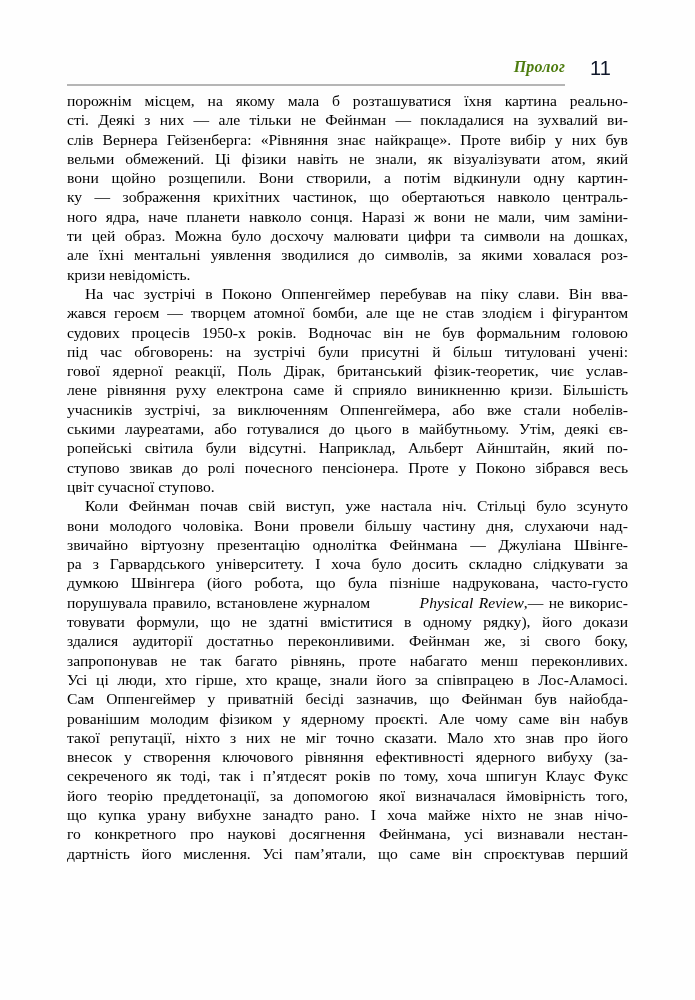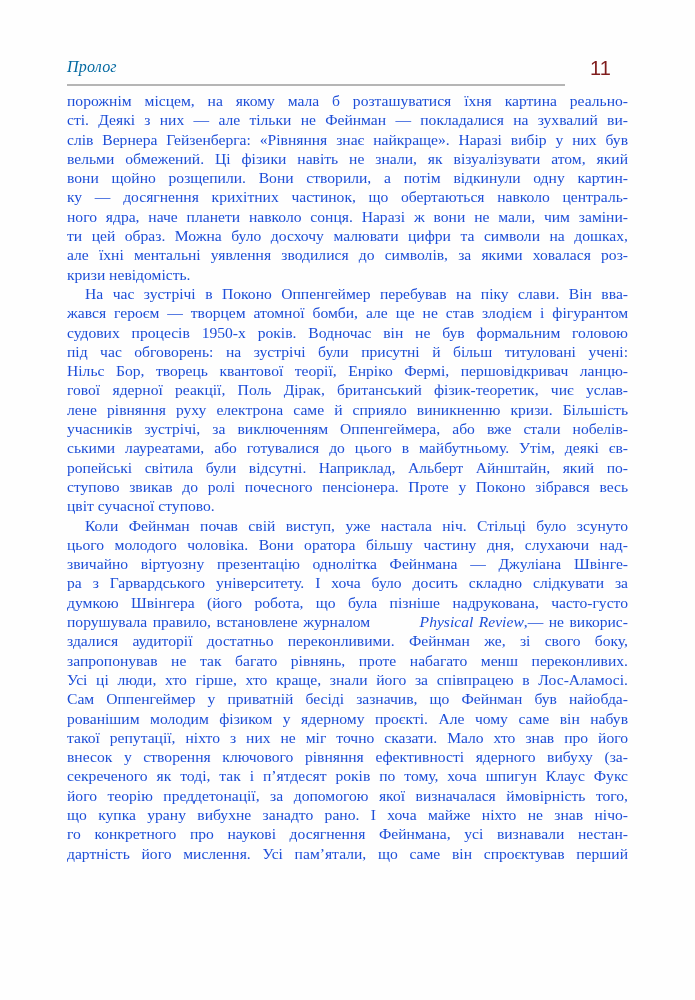--- a/index.html
+++ b/index.html
@@ -1,82 +1,82 @@
 <!DOCTYPE html>
 <html><head>
 <meta charset="utf-8">
 <style>
   html, body { margin: 0; padding: 0; background: #ffffff; }
   body { width: 695px; height: 1000px; position: relative; overflow: hidden; }
   .page { position: absolute; left: 0; top: 0; width: 695px; height: 1000px; background: #fefefe; }
   .running-head {
-    position: absolute; left: 67px; top: 58px; width: 498px; text-align: left;
+    position: absolute; left: 67px; top: 58px; width: 498px; text-align: right;
     font-family: "Liberation Serif", "DejaVu Serif", serif; font-style: italic;
-    font-size: 16px; color: #0369a1; letter-spacing: 0.2px;
+    font-size: 16px; color: #4d7c0f; letter-spacing: 0.2px; font-weight: bold;
   }
   .head-rule {
     position: absolute; left: 67px; top: 84px; width: 498px; height: 2px; background: #b5b5b5;
   }
   .page-number {
     position: absolute; left: 590px; top: 57px;
     font-family: "Liberation Sans", "DejaVu Sans", sans-serif;
-    font-size: 20px; color: #7f1d1d; text-align: right;
+    font-size: 20px; color: #0f172a; text-align: right;
   }
   .body-text {
     position: absolute; left: 67px; top: 91px; width: 561px;
     font-family: "Liberation Serif", "DejaVu Serif", serif;
-    font-size: 15.6px; line-height: 19.3px; color: #1d4ed8;
+    font-size: 15.6px; line-height: 19.3px; color: #000000;
   }
   .line { display: block; white-space: nowrap; text-align: justify; text-align-last: justify; height: 19.3px; }
   .line.last { text-align-last: left; }
   .line.indent { padding-left: 18px; }
   .italic { font-style: italic; margin-left: 44px; }
 </style>
 </head>
 <body>
 
 <div class="page">
   <div class="running-head">Пролог</div>
   <div class="head-rule"></div>
   <div class="page-number">11</div>
 
   <div class="body-text">
     <div>
       <span class="line">порожнім місцем, на якому мала б розташуватися їхня картина реально-</span>
       <span class="line">сті. Деякі з них — але тільки не Фейнман — покладалися на зухвалий ви-</span>
-      <span class="line">слів Вернера Гейзенберга: «Рівняння знає найкраще». Наразі вибір у них був</span>
+      <span class="line">слів Вернера Гейзенберга: «Рівняння знає найкраще». Проте вибір у них був</span>
       <span class="line">вельми обмежений. Ці фізики навіть не знали, як візуалізувати атом, який</span>
       <span class="line">вони щойно розщепили. Вони створили, а потім відкинули одну картин-</span>
-      <span class="line">ку — досягнення крихітних частинок, що обертаються навколо централь-</span>
+      <span class="line">ку — зображення крихітних частинок, що обертаються навколо централь-</span>
       <span class="line">ного ядра, наче планети навколо сонця. Наразі ж вони не мали, чим заміни-</span>
       <span class="line">ти цей образ. Можна було досхочу малювати цифри та символи на дошках,</span>
       <span class="line">але їхні ментальні уявлення зводилися до символів, за якими ховалася роз-</span>
       <span class="line last">кризи невідомість.</span>
     </div>
     <div>
       <span class="line indent">На час зустрічі в Поконо Оппенгеймер перебував на піку слави. Він вва-</span>
       <span class="line">жався героєм — творцем атомної бомби, але ще не став злодієм і фігурантом</span>
       <span class="line">судових процесів 1950-х років. Водночас він не був формальним головою</span>
       <span class="line">під час обговорень: на зустрічі були присутні й більш титуловані учені:</span>
-      <span class="line">Нільс Бор, творець квантової теорії, Енріко Фермі, першовідкривач ланцю-</span>
       <span class="line">гової ядерної реакції, Поль Дірак, британський фізик-теоретик, чиє услав-</span>
       <span class="line">лене рівняння руху електрона саме й сприяло виникненню кризи. Більшість</span>
       <span class="line">учасників зустрічі, за виключенням Оппенгеймера, або вже стали нобелів-</span>
       <span class="line">ськими лауреатами, або готувалися до цього в майбутньому. Утім, деякі єв-</span>
       <span class="line">ропейські світила були відсутні. Наприклад, Альберт Айнштайн, який по-</span>
       <span class="line">ступово звикав до ролі почесного пенсіонера. Проте у Поконо зібрався весь</span>
       <span class="line last">цвіт сучасної ступово.</span>
     </div>
     <div>
       <span class="line indent">Коли Фейнман почав свій виступ, уже настала ніч. Стільці було зсунуто</span>
-      <span class="line">цього молодого чоловіка. Вони оратора більшу частину дня, слухаючи над-</span>
+      <span class="line">вони молодого чоловіка. Вони провели більшу частину дня, слухаючи над-</span>
       <span class="line">звичайно віртуозну презентацію однолітка Фейнмана — Джуліана Швінге-</span>
       <span class="line">ра з Гарвардського університету. І хоча було досить складно слідкувати за</span>
       <span class="line">думкою Швінгера (його робота, що була пізніше надрукована, часто-густо</span>
       <span class="line"><span>порушувала правило, встановлене журналом </span><span class="italic">Physical Review</span><span>,— не викорис-</span></span>
+      <span class="line">товувати формули, що не здатні вміститися в одному рядку), його докази</span>
       <span class="line">здалися аудиторії достатньо переконливими. Фейнман же, зі свого боку,</span>
       <span class="line">запропонував не так багато рівнянь, проте набагато менш переконливих.</span>
       <span class="line">Усі ці люди, хто гірше, хто краще, знали його за співпрацею в Лос-Аламосі.</span>
       <span class="line">Сам Оппенгеймер у приватній бесіді зазначив, що Фейнман був найобда-</span>
       <span class="line">рованішим молодим фізиком у ядерному проєкті. Але чому саме він набув</span>
       <span class="line">такої репутації, ніхто з них не міг точно сказати. Мало хто знав про його</span>
       <span class="line">внесок у створення ключового рівняння ефективності ядерного вибуху (за-</span>
       <span class="line">секреченого як тоді, так і п’ятдесят років по тому, хоча шпигун Клаус Фукс</span>
       <span class="line">його теорію преддетонації, за допомогою якої визначалася ймовірність того,</span>
       <span class="line">що купка урану вибухне занадто рано. І хоча майже ніхто не знав нічо-</span>

